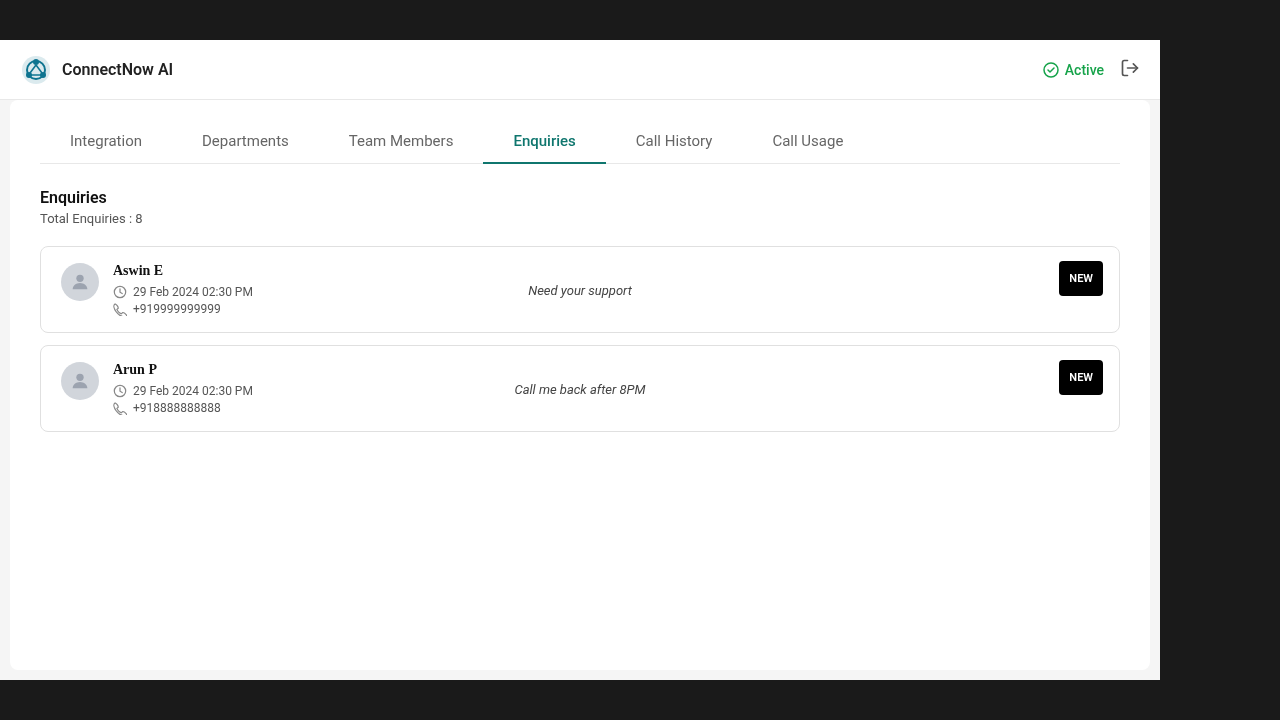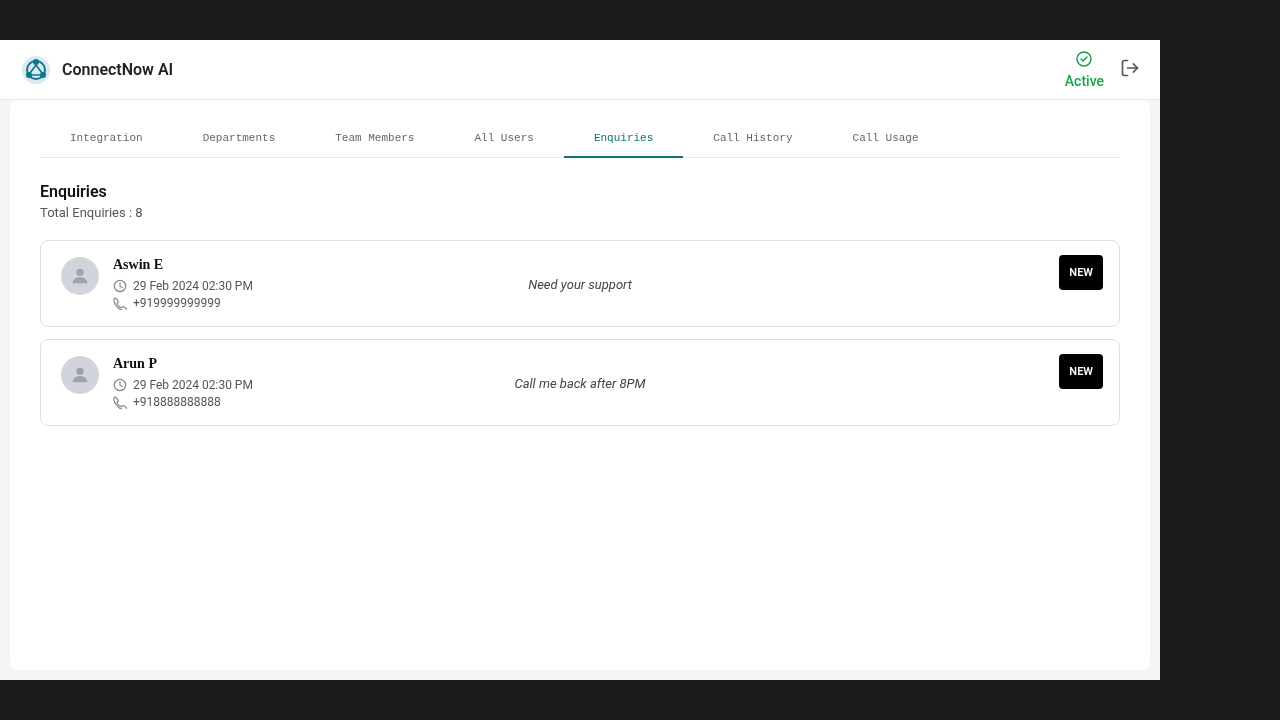--- a/index.html
+++ b/index.html
@@ -57,21 +57,20 @@
       align-items: center;
       gap: 16px;
     }
     .active-badge {
       display: flex;
       align-items: center;
       gap: 6px;
       color: #16a34a;
       font-size: 14px;
       font-weight: 500;
-      flex-direction: column;
     }
     .active-badge svg {
       color: #16a34a;
     }
     .logout-icon {
       cursor: pointer;
       color: #555;
     }
     .main-content {
       flex: 1;
@@ -92,27 +91,26 @@
       color: #111;
       margin-bottom: 16px;
     }
     .tabs {
       display: flex;
       border-bottom: 1px solid #e8e8e8;
       gap: 0;
     }
     .tab {
       padding: 12px 30px;
-      font-size: 11px;
+      font-size: 15px;
       color: #666;
       cursor: pointer;
       border-bottom: 2px solid transparent;
       margin-bottom: -1px;
       white-space: nowrap;
-      font-family: Liberation Mono, monospace;
     }
     .tab.active {
       color: #0f766e;
       border-bottom: 2px solid #0f766e;
       font-weight: 500;
     }
     .content-area {
       flex: 1;
       padding: 24px 30px;
       overflow-y: auto;
@@ -249,21 +247,20 @@
       </div>
     </div>
 
     <div class="main-content">
       <div class="page-header">
 
         <div class="tabs">
           <div class="tab">Integration</div>
           <div class="tab">Departments</div>
           <div class="tab">Team Members</div>
-          <div class="tab">All Users</div>
           <div class="tab active">Enquiries</div>
           <div class="tab">Call History</div>
           <div class="tab">Call Usage</div>
         </div>
       </div>
 
       <div class="content-area">
         <div class="section-title">Enquiries</div>
         <div class="section-subtitle">Total Enquiries : 8</div>
 

